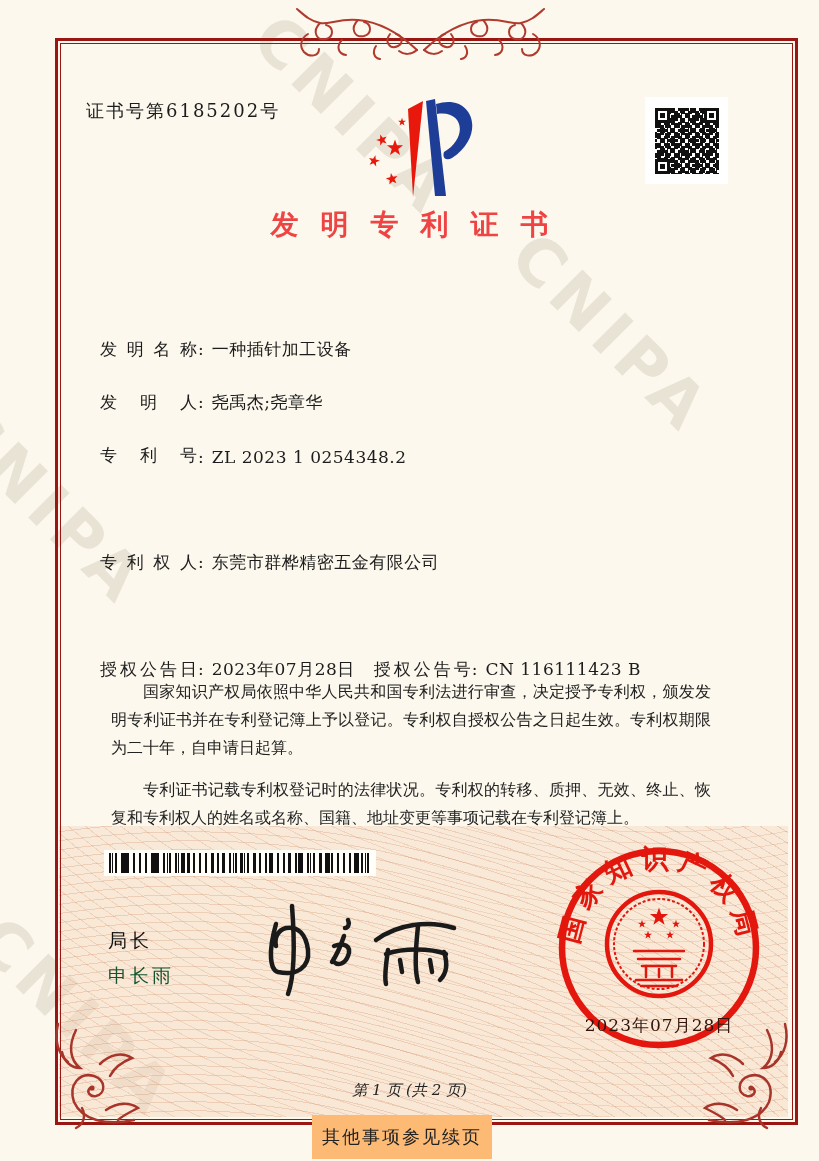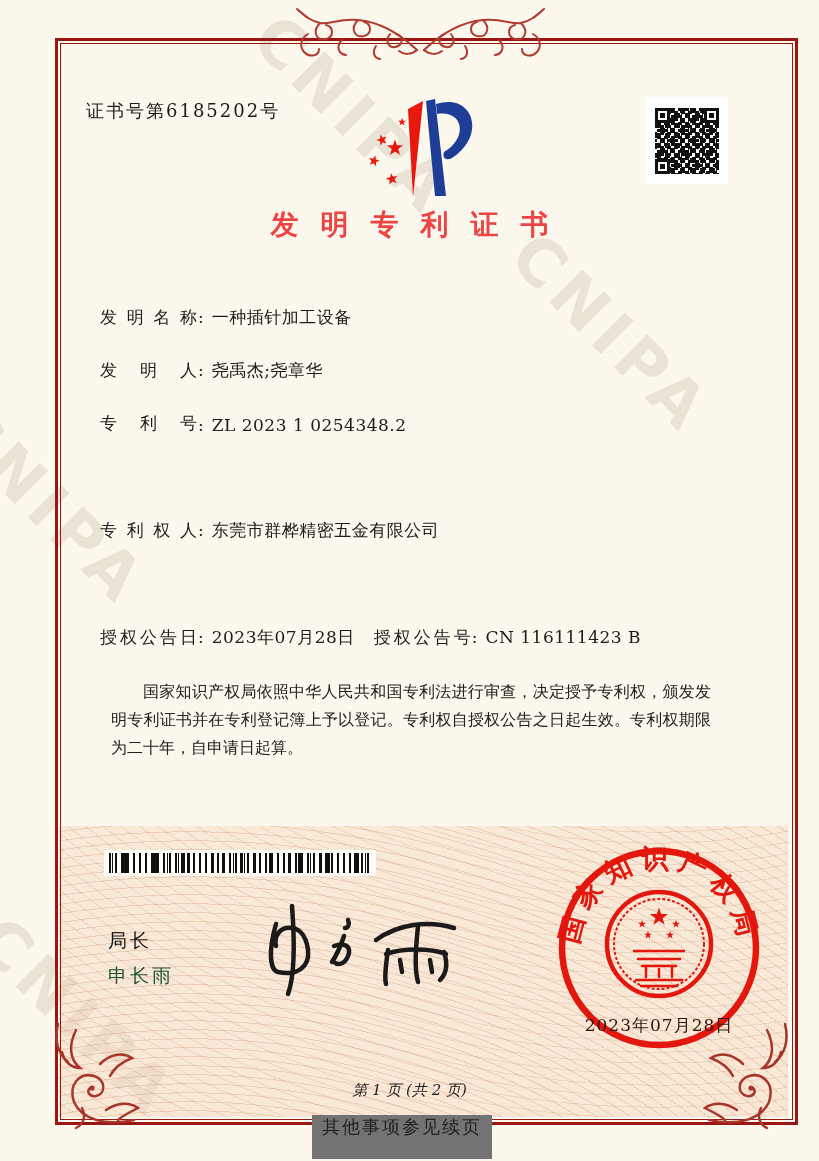--- a/index.html
+++ b/index.html
@@ -33,21 +33,21 @@
   .qr{position:relative;width:64px;height:66px;
       background:
         repeating-conic-gradient(#101010 0 25%, rgba(0,0,0,0) 0 50%) 0 0/10px 10px,
         repeating-conic-gradient(#101010 0 25%, #fff 0 50%) 2px 3px/7px 7px;}
   .finder{position:absolute;width:15px;height:15px;border:3px solid #101010;background:#fff;box-sizing:border-box;}
   .finder::after{content:"";position:absolute;left:2px;top:2px;width:5px;height:5px;background:#101010;}
   .f-tl{left:0;top:0;} .f-tr{right:0;top:0;} .f-bl{left:0;bottom:0;}
   .title{position:absolute;left:0;right:0;top:206px;z-index:4;text-align:center;
       font-size:28px;font-weight:bold;letter-spacing:22px;padding-left:22px;color:#ef4444;}
   .frow{position:absolute;left:100px;z-index:4;font-size:17px;white-space:nowrap;}
-  .flabel{display:inline-block;width:97px;text-align:justify;text-align-last:justify;vertical-align:bottom;}
+  .flabel{display:inline-block;width:97px;text-align:justify;text-align-last:justify;vertical-align:bottom;margin-top:32px;}
   .fcolon{display:inline-block;margin:0 8px 0 1px;}
   .fvalue{letter-spacing:0.5px;}
   .v-fix{display:inline-block;width:162px;}
   .r0{top:306px;} .r1{top:359px;} .r2{top:412px;} .r3{top:466px;} .r4{top:519px;} .r5{top:572px;} .r6{top:626px;}
   .paras{position:absolute;left:97px;top:664px;width:628px;z-index:4;font-size:16px;line-height:28px;
       text-align:justify;color:#222;}
   .paras p{margin:14px;text-indent:2em;}
   .barcode-wrap{position:absolute;left:104px;top:850px;width:272px;height:26px;background:#fffef9;z-index:4;
       padding:0;display:flex;align-items:center;justify-content:center;}
   .bars{width:262px;height:20px;
@@ -55,22 +55,22 @@
         repeating-linear-gradient(90deg,#101010 0 2px,rgba(0,0,0,0) 2px 6px),
         repeating-linear-gradient(90deg,rgba(0,0,0,0) 0 3px,#101010 3px 4px,rgba(0,0,0,0) 4px 11px),
         repeating-linear-gradient(90deg,rgba(0,0,0,0) 0 15px,#101010 15px 18px,rgba(0,0,0,0) 18px 29px);}
   .officer-title{position:absolute;left:108px;top:928px;z-index:4;
       font-family:Liberation Serif, serif;font-size:19px;letter-spacing:3px;color:#111;}
   .officer-name{position:absolute;left:108px;top:963px;z-index:4;
       font-family:"DejaVu Sans","Liberation Sans",sans-serif;font-size:19px;letter-spacing:3px;color:#14532d;}
   .signature{position:absolute;left:248px;top:902px;z-index:4;}
   .seal{position:absolute;left:556px;top:845px;z-index:5;}
   .page-info{position:absolute;left:0;right:0;top:1081px;z-index:4;text-align:center;font-size:15px;color:#222;font-style:italic;}
-  .cont-box{position:absolute;left:312px;top:1115px;width:180px;height:44px;background:#737373;z-index:6;
-      display:flex;justify-content:center;}
+  .cont-box{position:absolute;left:312px;top:1115px;width:180px;height:44px;background:#fdba74;z-index:6;
+      display:flex;align-items:center;justify-content:center;}
   .cont-text{font-size:18px;letter-spacing:2px;color:#222;}
 </style>
 </head>
 <body>
 
 <div class="page">
 
   <div class="wm wm1">CNIPA</div>
   <div class="wm wm2">CNIPA</div>
   <div class="wm wm3">CNIPA</div>
@@ -167,20 +167,21 @@
   </div>
   <div class="frow r4">
     <span class="flabel">专利权人</span><span class="fcolon">:</span><span class="fvalue">东莞市群桦精密五金有限公司</span>
   </div>
   <div class="frow r6">
     <span class="flabel">授权公告日</span><span class="fcolon">:</span><span class="fvalue v-fix">2023年07月28日</span><span class="flabel">授权公告号</span><span class="fcolon">:</span><span class="fvalue">CN 116111423 B</span>
   </div>
 
   <div class="paras">
     <p>国家知识产权局依照中华人民共和国专利法进行审查，决定授予专利权，颁发发明专利证书并在专利登记簿上予以登记。专利权自授权公告之日起生效。专利权期限为二十年，自申请日起算。</p>
+    <p>专利证书记载专利权登记时的法律状况。专利权的转移、质押、无效、终止、恢复和专利权人的姓名或名称、国籍、地址变更等事项记载在专利登记簿上。</p>
   </div>
 
   <div class="barcode-wrap">
       <div class="bars"></div>
     </div>
 
   <div class="officer-title">局长</div>
   <div class="officer-name">申长雨</div>
 
   <svg class="signature" width="212" height="96" viewBox="0 0 212 96">

